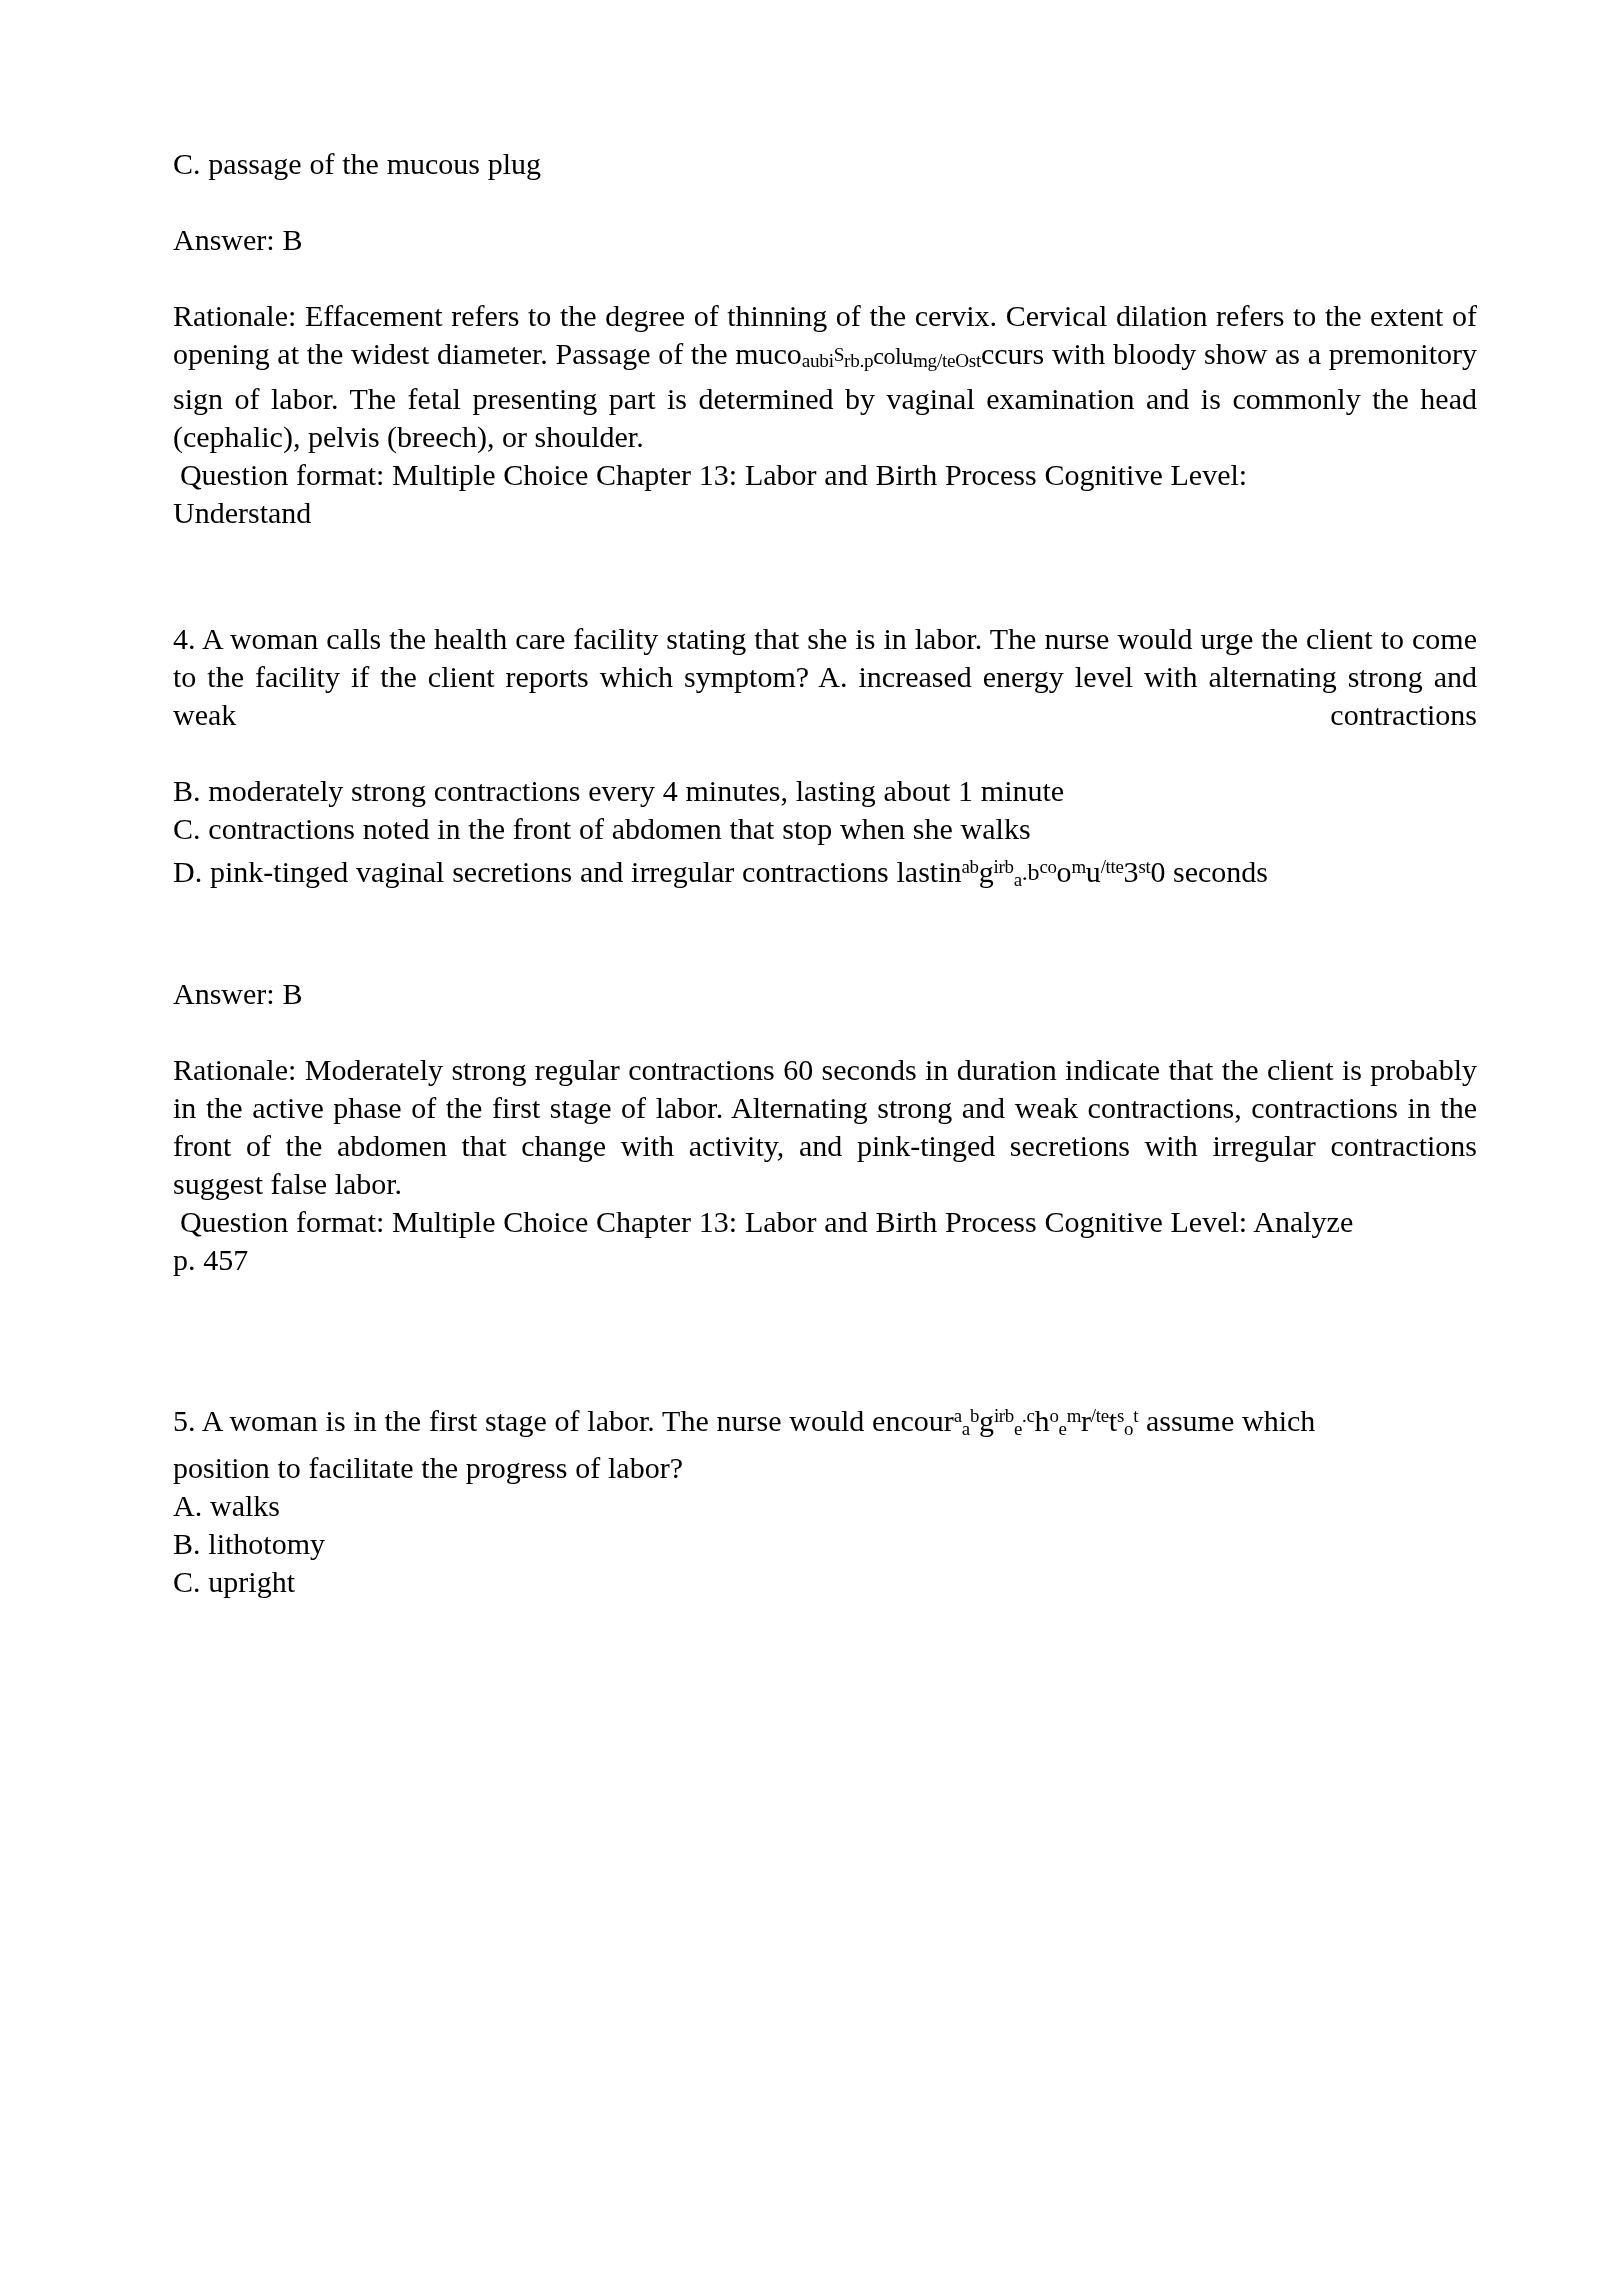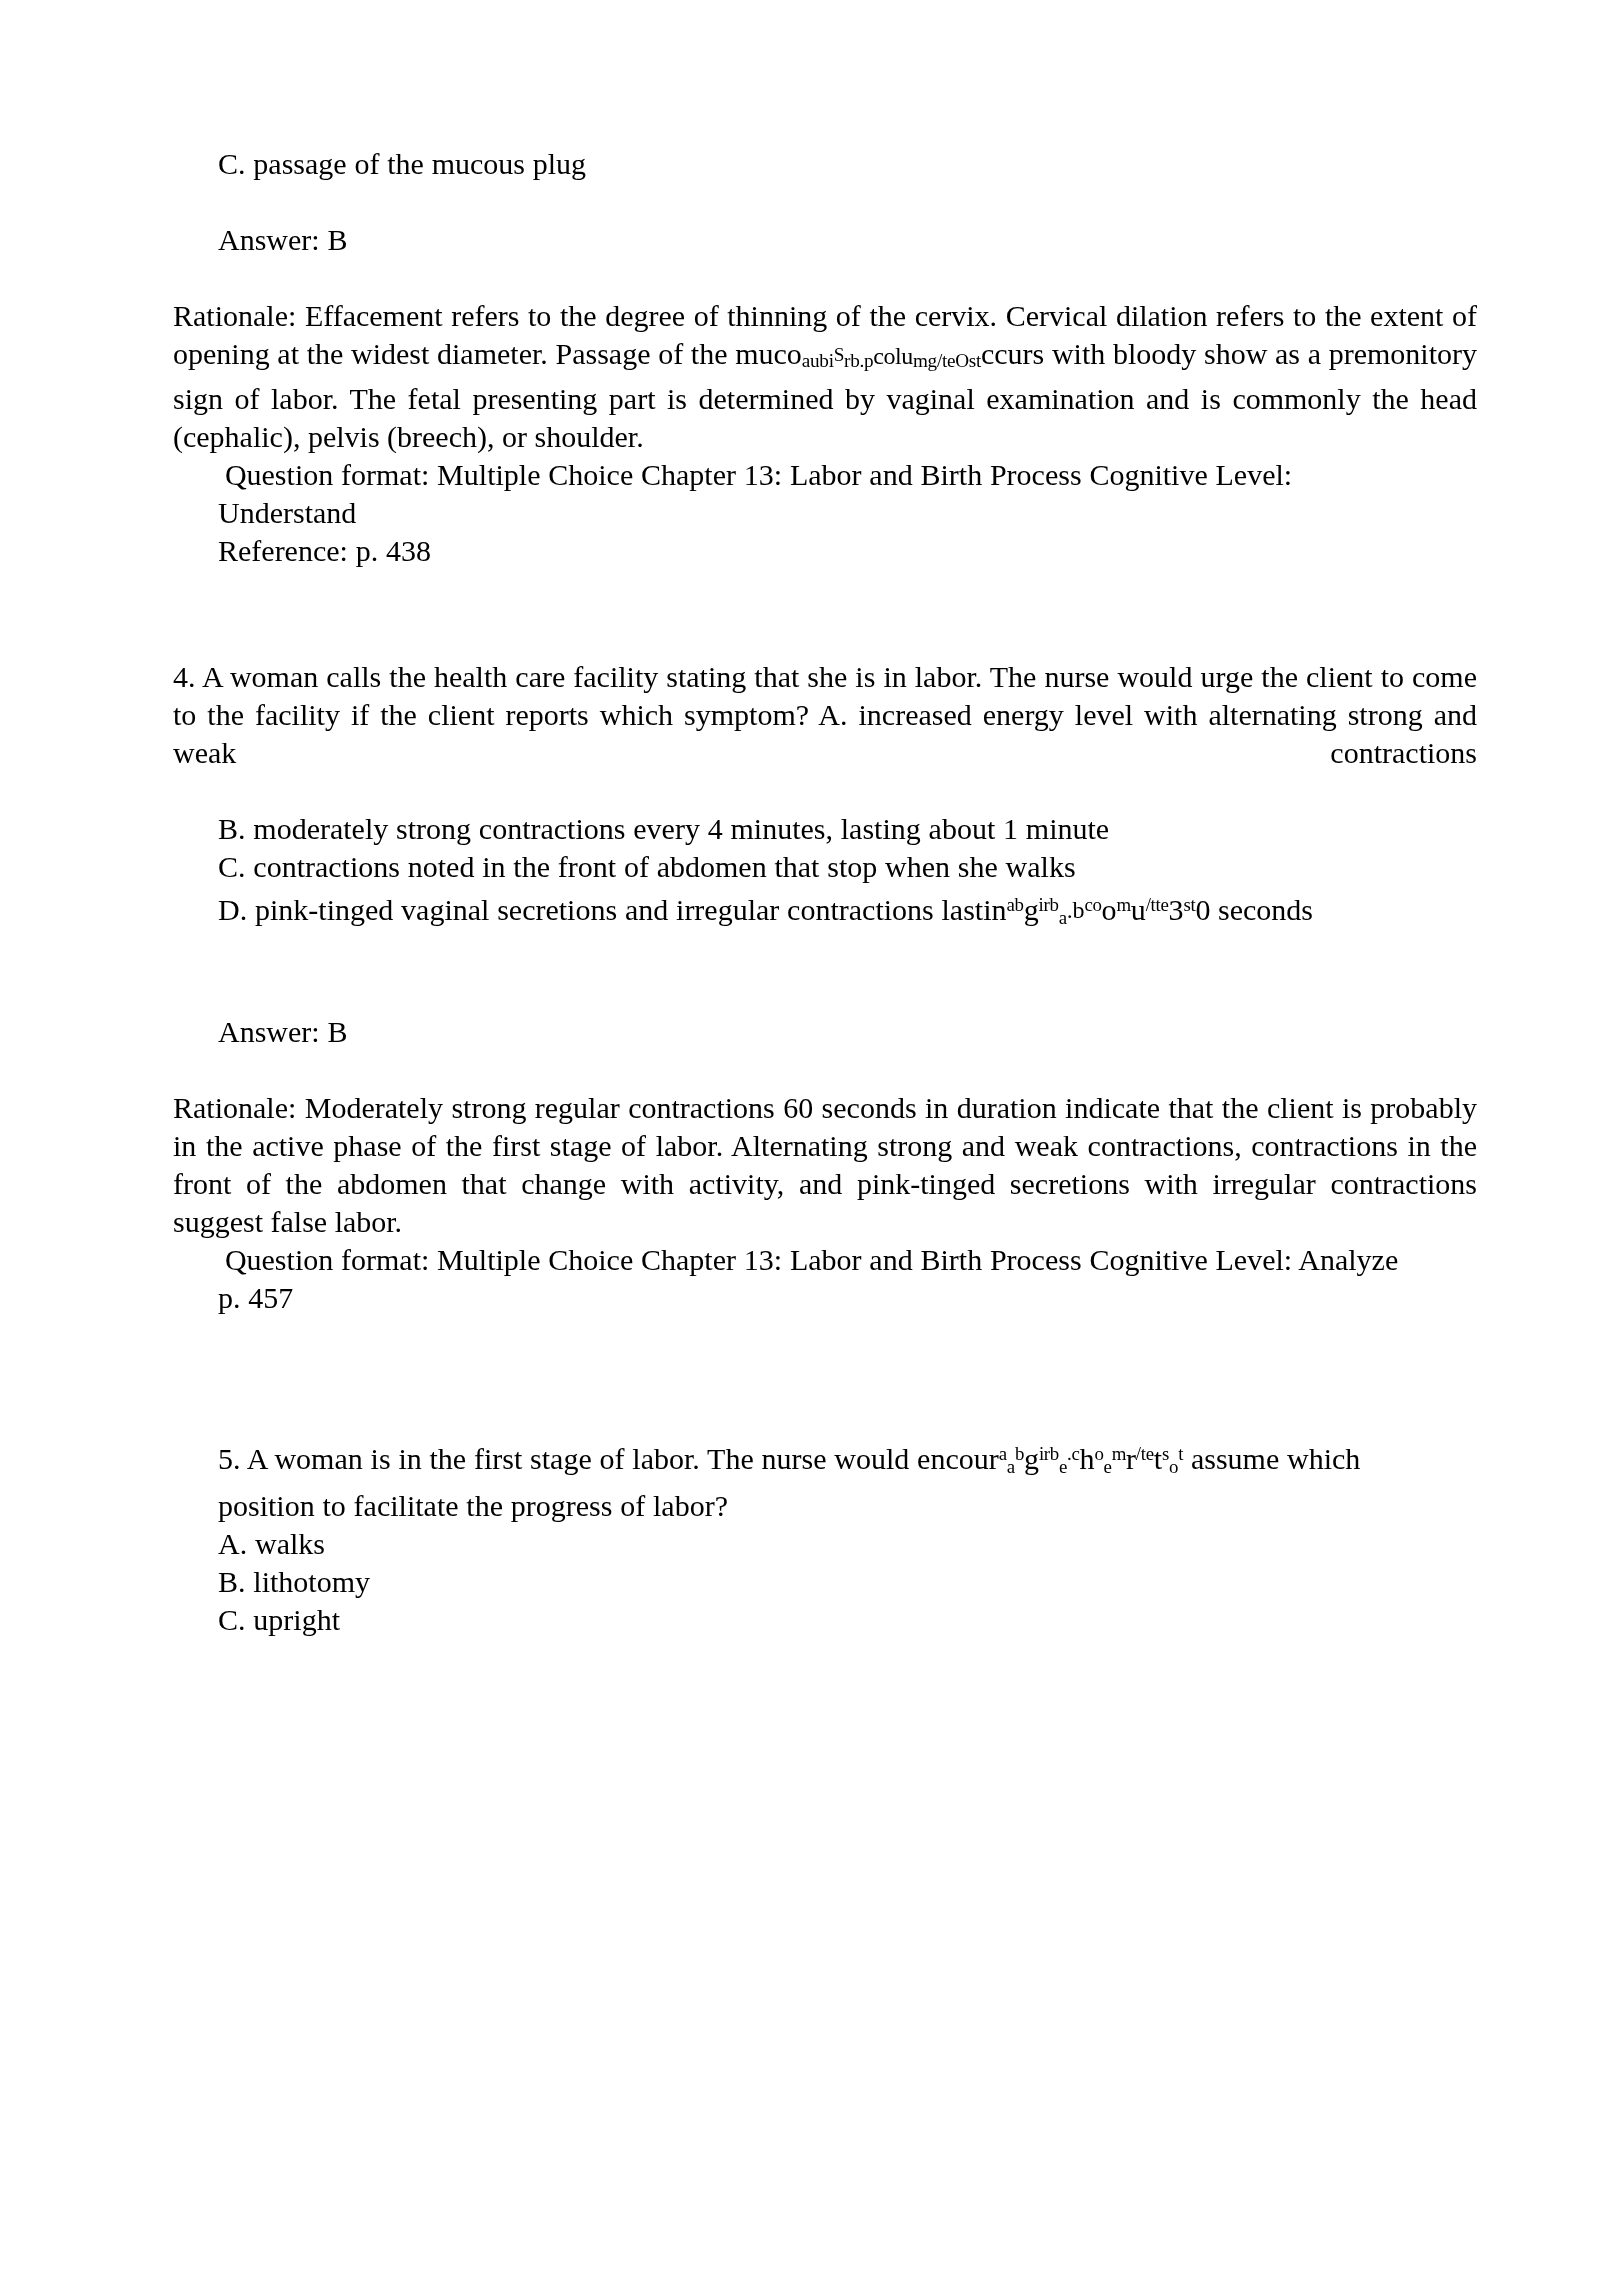--- a/index.html
+++ b/index.html
@@ -31,21 +31,20 @@
     width: 1304px;
   }
 
   
   .ln {
     font-size: 30px;
     line-height: 38px;
     color: #000;
     white-space: pre-wrap;
     word-spacing: 0.3px;
-    margin-left: 45px;
   }
 
   
   .para {
     font-size: 30px;
     line-height: 38px;
     text-align: justify;
     text-justify: inter-word;
     color: #000000;
     margin: 0;
@@ -120,21 +119,20 @@
     <div class="gap-sm"></div>
 
     <div class="ln">Answer: B</div>
 
     <div class="gap-sm"></div>
 
     <p class="para nostretch"><span>Rationale: Effacement refers to the degree of thinning of the cervix. Cervical dilation refers to the extent of opening at the widest diameter. Passage of the muco</span><span class="ocr-run ocr-dense"><span class="sub">a</span><span class="sub">ubi</span><span class="sup">S</span><span class="sub">rb</span><span class="sub">.p</span><span class="base">colu</span><span class="sub">m</span><span class="sub">g/te</span><span class="sub">O</span><span class="sub">st</span></span><span>ccurs with bloody show as a premonitory sign of labor. The fetal presenting part is determined by vaginal examination and is commonly the head (cephalic), pelvis (breech), or shoulder.</span></p>
 
     <div class="ln indent-sm">Question format: Multiple Choice Chapter 13: Labor and Birth Process Cognitive Level:</div>
     <div class="ln">Understand</div>
-    <div class="ln">Reference: p. 438</div>
 
     <div class="gap-lg"></div>
 
     <p class="para">4. A woman calls the health care facility stating that she is in labor. The nurse would urge the client to come to the facility if the client reports which symptom? A. increased energy level with alternating strong and weak contractions</p>
     <div class="ln">B. moderately strong contractions every 4 minutes, lasting about 1 minute</div>
     <div class="ln">C. contractions noted in the front of abdomen that stop when she walks</div>
     <div class="ln"><span>D. pink-tinged vaginal secretions and irregular contractions lastin</span><span class="ocr-run"><span class="sup">ab</span><span class="base">g</span><span class="sup">irb</span><span class="sub">a</span><span class="mid">.b</span><span class="sup">co</span><span class="base">o</span><span class="sup">m</span><span class="base">u</span><span class="sup">/t</span><span class="sup">te</span><span class="base">3</span><span class="sup">st</span><span class="base">0</span></span><span> seconds</span></div>
 
     <div class="gap-md"></div>
 

